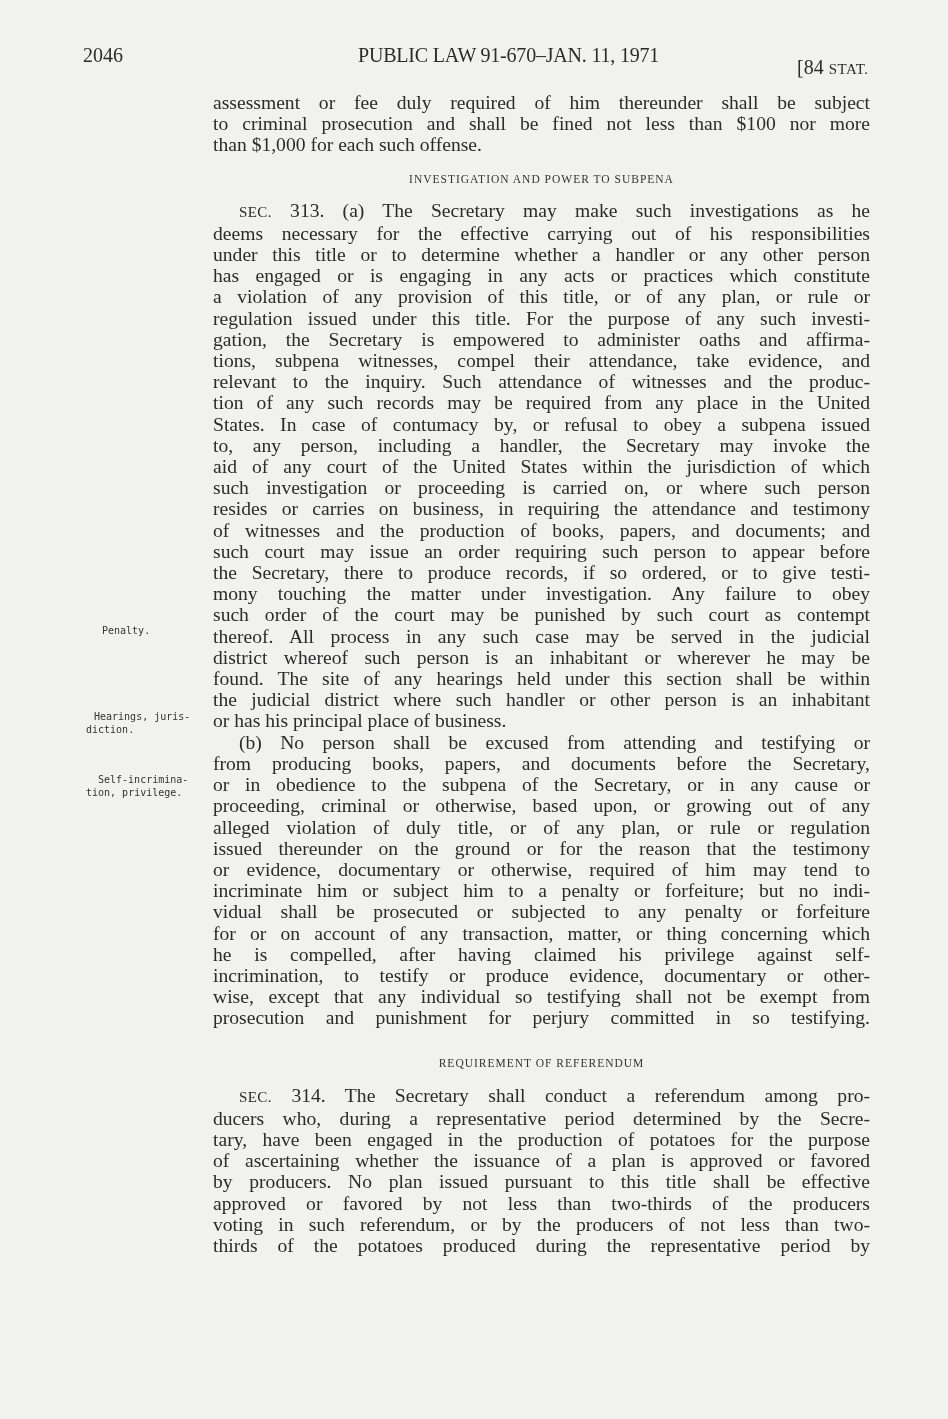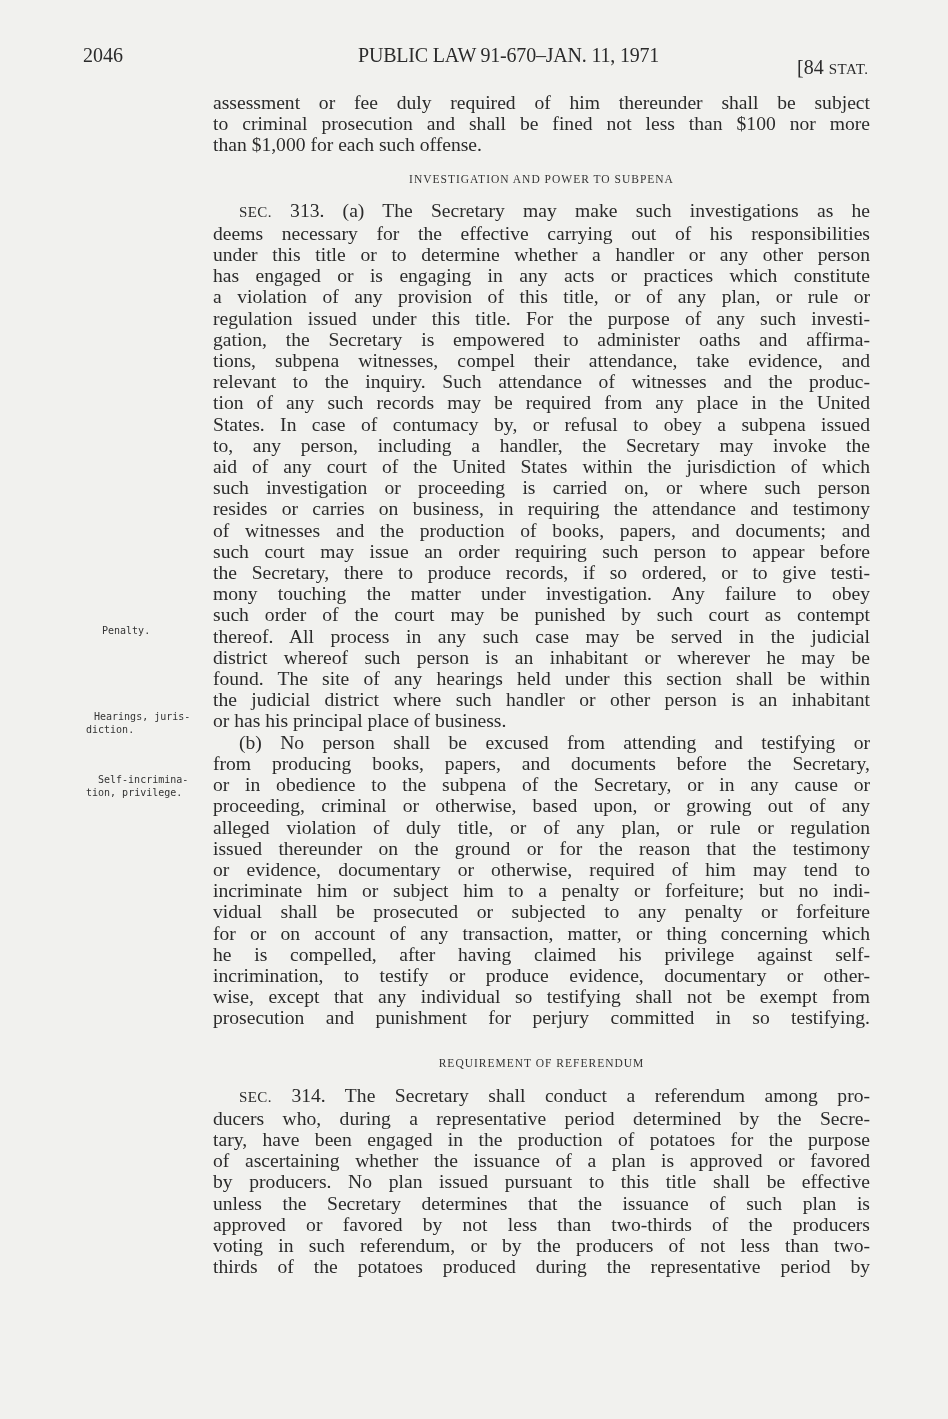--- a/index.html
+++ b/index.html
@@ -127,19 +127,18 @@
     </p>
 
     <p class="heading" style="margin-top:28px; margin-bottom:16px;">REQUIREMENT OF REFERENDUM</p>
 
     <p class="para">
       <span class="line indent"><span class="sc-sec" style="text-transform:uppercase">Sec.</span><span> 314. The Secretary shall conduct a referendum among pro-</span></span>
       <span class="line">ducers who, during a representative period determined by the Secre-</span>
       <span class="line">tary, have been engaged in the production of potatoes for the purpose</span>
       <span class="line">of ascertaining whether the issuance of a plan is approved or favored</span>
       <span class="line">by producers. No plan issued pursuant to this title shall be effective</span>
-      <span class="line">unless the Secretary determines that the issuance of such plan is</span>
       <span class="line">approved or favored by not less than two-thirds of the producers</span>
       <span class="line">voting in such referendum, or by the producers of not less than two-</span>
       <span class="line">thirds of the potatoes produced during the representative period by</span>
     </p>
   </div>
 </div>
 
 </body></html>

